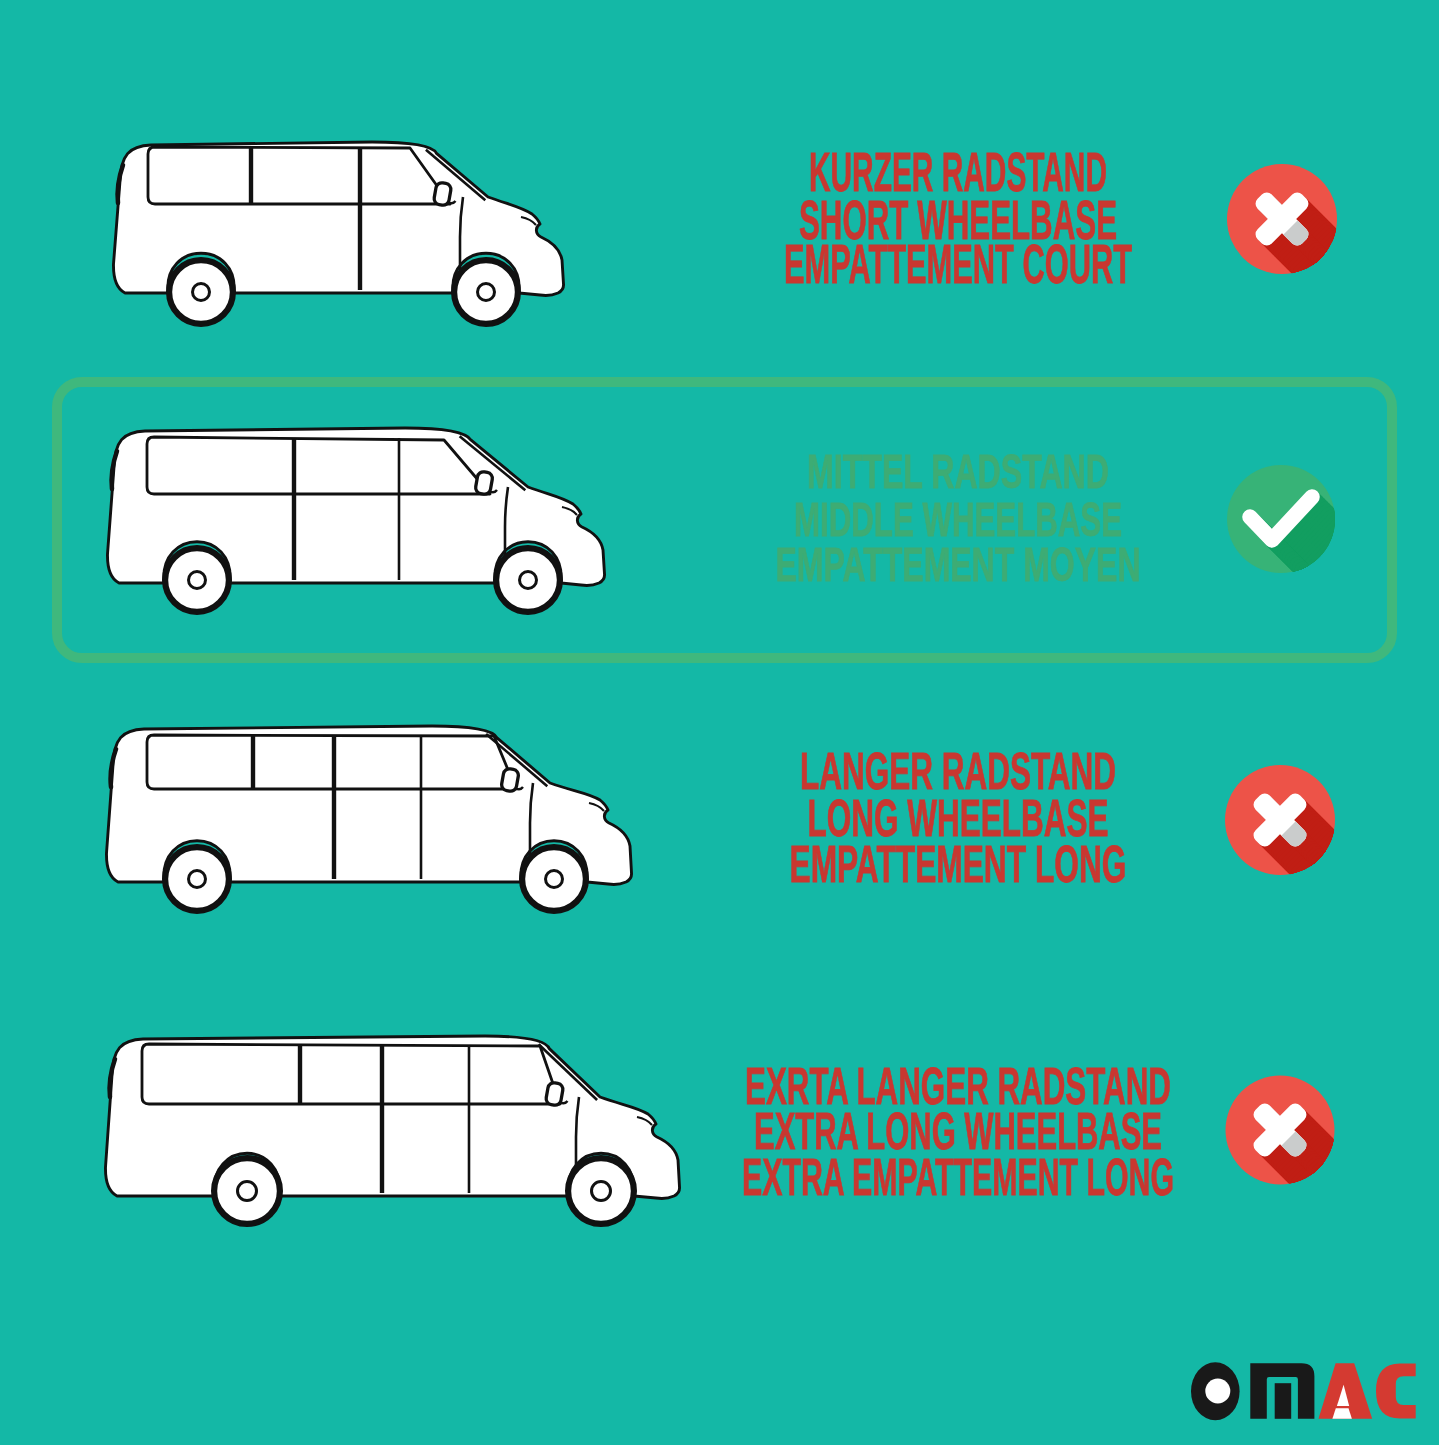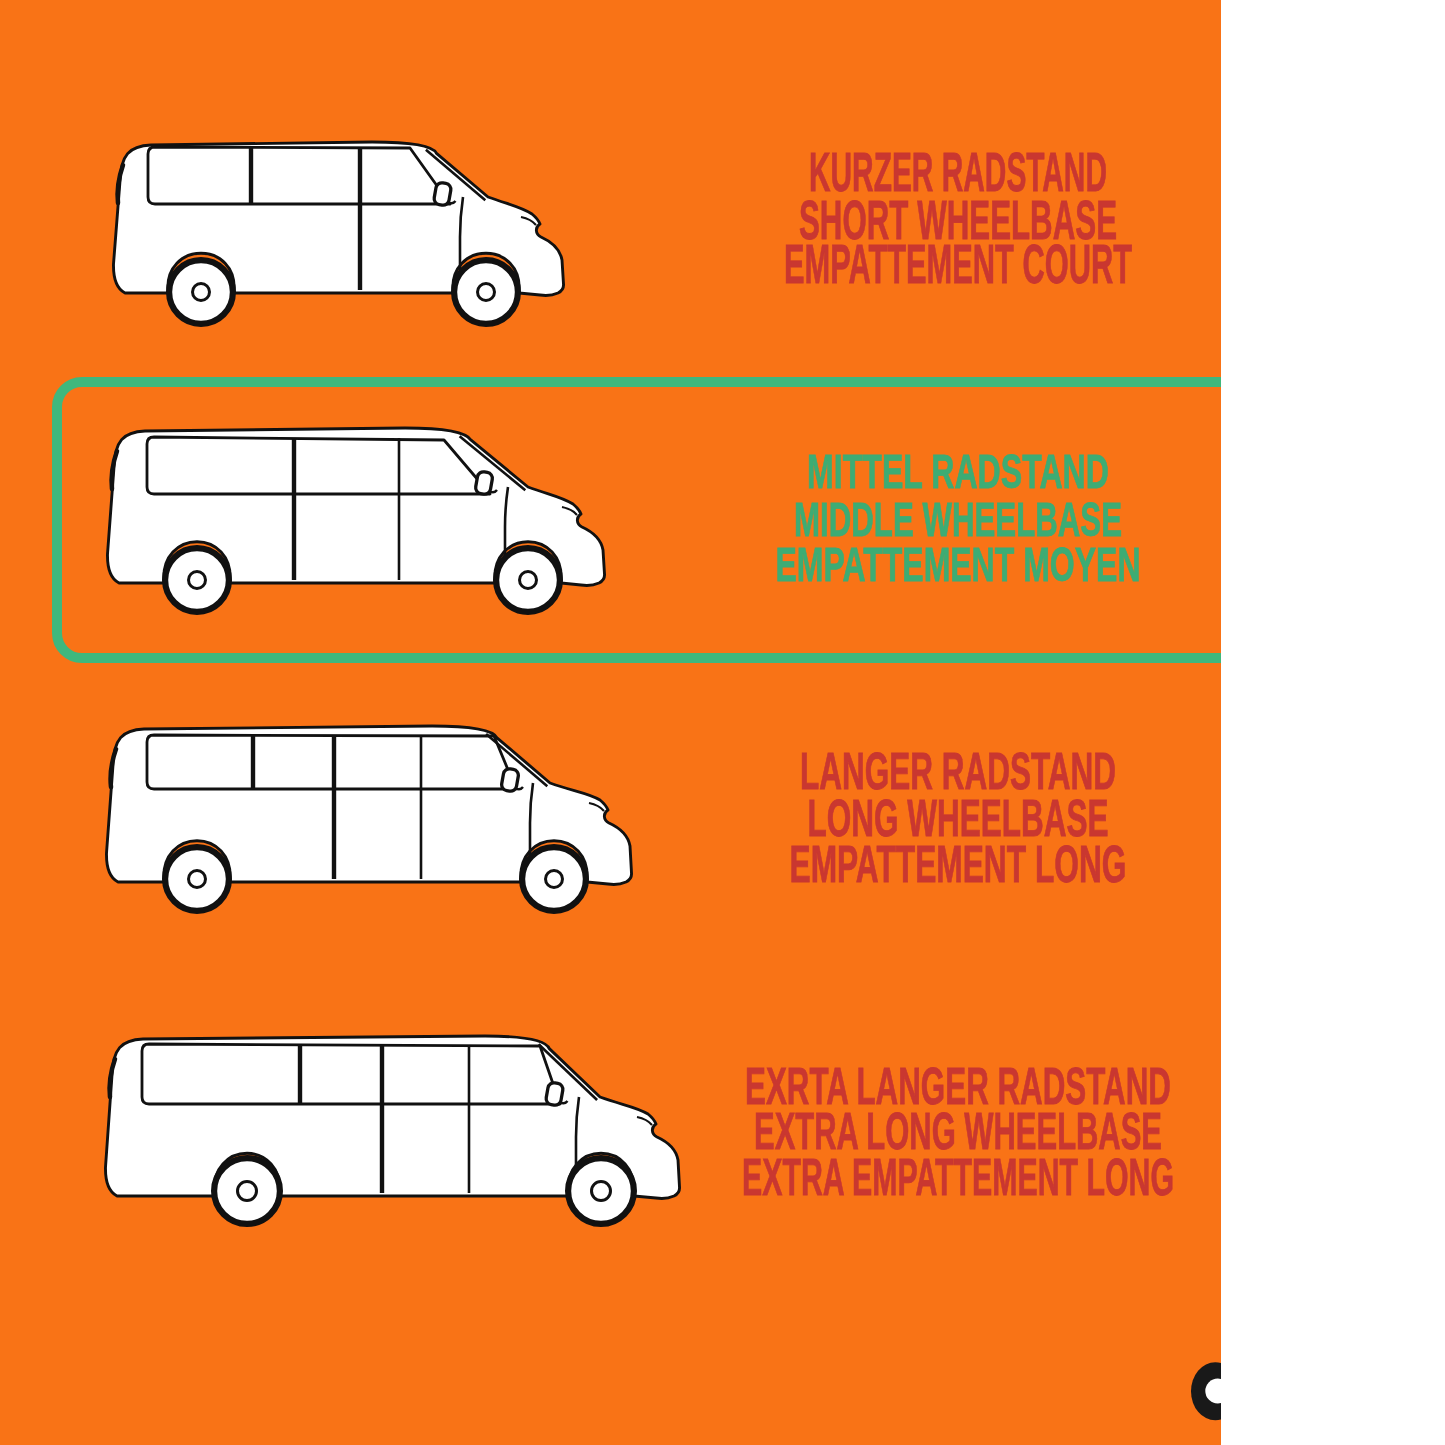--- a/index.html
+++ b/index.html
@@ -1,14 +1,14 @@
 <!DOCTYPE html>
 <html><head><meta charset="utf-8"><style>
 html,body{margin:0;padding:0;background:#fff;}
-#page{position:relative;width:1221px;height:1445px;background:#f97316;overflow:hidden;font-family:"Liberation Sans",sans-serif;}
+#page{position:relative;width:1439px;height:1445px;background:#14b8a6;overflow:hidden;font-family:"Liberation Sans",sans-serif;}
 </style></head><body>
 <div id="page">
 <div style="position:absolute;left:52px;top:377px;width:1325px;height:266px;border:10px solid #3fb87d;border-radius:30px;"></div>
 <svg width="1445" height="1445" viewBox="0 0 1445 1445" style="position:absolute;left:0;top:0">
 <path d="M 125,293 Q 113,287 113.5,264 L 120,181 C 121,155 129,146 151,145 L 372,142 Q 431,142 436.5,153.3 L 488,197 C 510,205 521,207 532,214 Q 538,219 540,224 C 535,227 535,234 541,237 C 552,242 560,249 562,260 L 563.5,284 Q 564,290 558,293 Q 550,296.5 540,295 L 519,293 C 524,240 448,240 453,293 L 234,293 C 239,240 163,240 168,293 Z" fill="#fff" stroke="#111" stroke-width="2.9" stroke-linejoin="round"></path>
 <path d="M 123,165 Q 116,185 118,203" fill="none" stroke="#111" stroke-width="4.5" stroke-linecap="round"></path>
 <path d="M 425.9,149.8 L 485.3,200.2" fill="none" stroke="#111" stroke-width="2.6"></path>
 <path d="M 155,147 L 410,148 L 450,204 L 155,204 Q 148,204 148,197 L 148,154 Q 148,147 155,147 Z" fill="none" stroke="#111" stroke-width="2.8" stroke-linejoin="round"></path>
 <line x1="251" y1="148" x2="251" y2="203" stroke="#111" stroke-width="4.4"></line>
 <line x1="360" y1="148" x2="360" y2="290" stroke="#111" stroke-width="4.4"></line>

